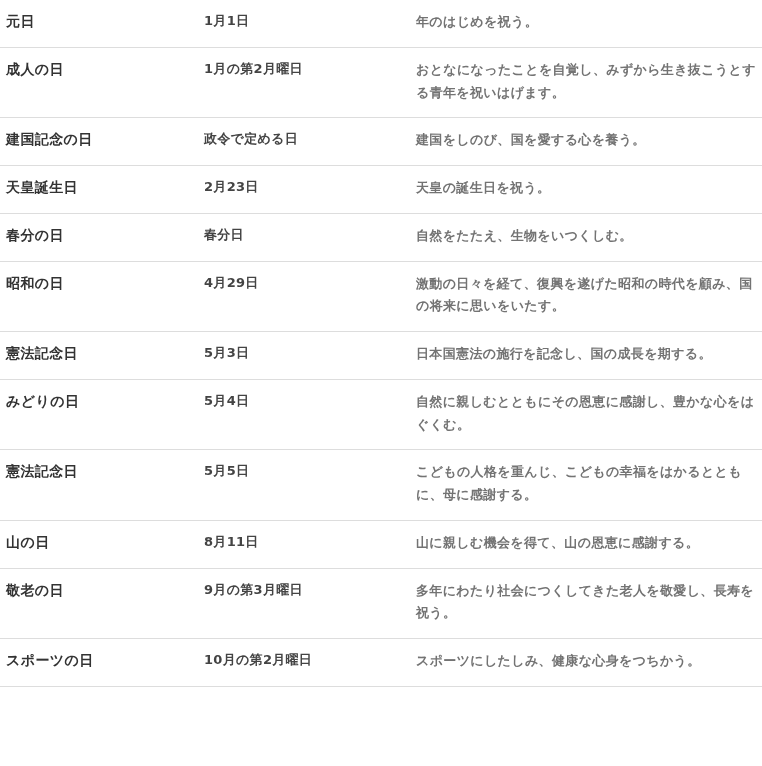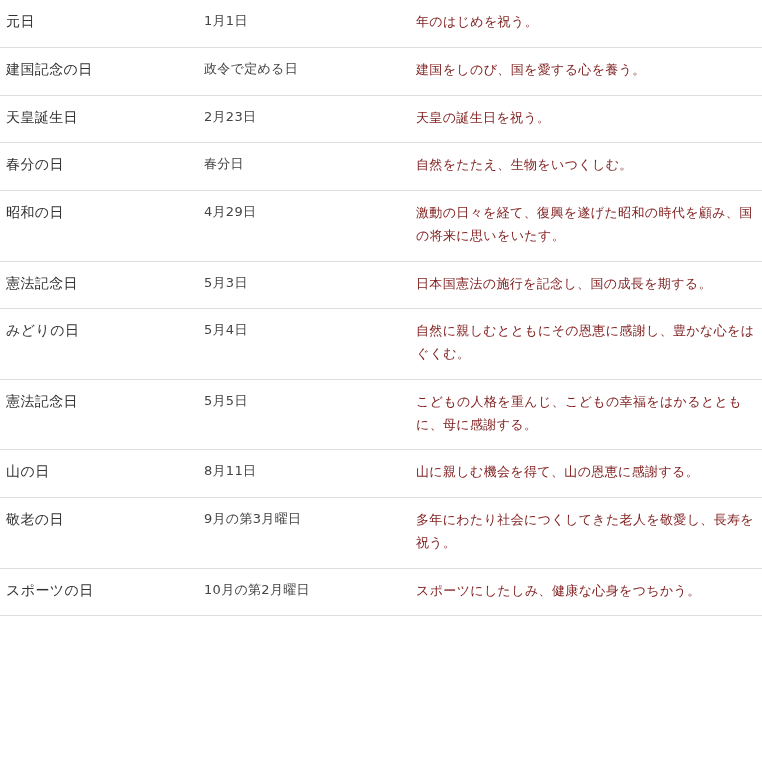--- a/index.html
+++ b/index.html
@@ -12,20 +12,21 @@
     font-family: "DejaVu Sans", "Liberation Sans", sans-serif;
     color: #333333;
   }
   table.holiday-table {
     width: 762px;
     border-collapse: collapse;
     table-layout: fixed;
   }
   table.holiday-table tr {
     border-top: 1px solid #dddddd;
+    font-weight: bold;
   }
   table.holiday-table tr:first-child {
     border-top: none;
   }
   table.holiday-table td {
     vertical-align: top;
     padding: 11px 6px 13px 6px;
     border-bottom: 1px solid #dddddd;
   }
   td.col-name {
@@ -40,35 +41,40 @@
     width: 200px;
     font-size: 13px;
     line-height: 1.55;
     color: #444444;
     letter-spacing: 0.3px;
     padding-top: 13px;
   }
   td.col-desc {
     font-size: 13px;
     line-height: 1.75;
-    color: #7f1d1d;
+    color: #737373;
     letter-spacing: 0.35px;
     padding-top: 12px;
     padding-right: 34px;
   }
 </style>
 </head>
 <body>
 
 <table class="holiday-table">
   <tbody>
     <tr>
       <td class="col-name">元日</td>
       <td class="col-date">1月1日</td>
       <td class="col-desc">年のはじめを祝う。</td>
+    </tr>
+    <tr>
+      <td class="col-name">成人の日</td>
+      <td class="col-date">1月の第2月曜日</td>
+      <td class="col-desc">おとなになったことを自覚し、みずから生き抜こうとする青年を祝いはげます。</td>
     </tr>
     <tr>
       <td class="col-name">建国記念の日</td>
       <td class="col-date">政令で定める日</td>
       <td class="col-desc">建国をしのび、国を愛する心を養う。</td>
     </tr>
     <tr>
       <td class="col-name">天皇誕生日</td>
       <td class="col-date">2月23日</td>
       <td class="col-desc">天皇の誕生日を祝う。</td>

